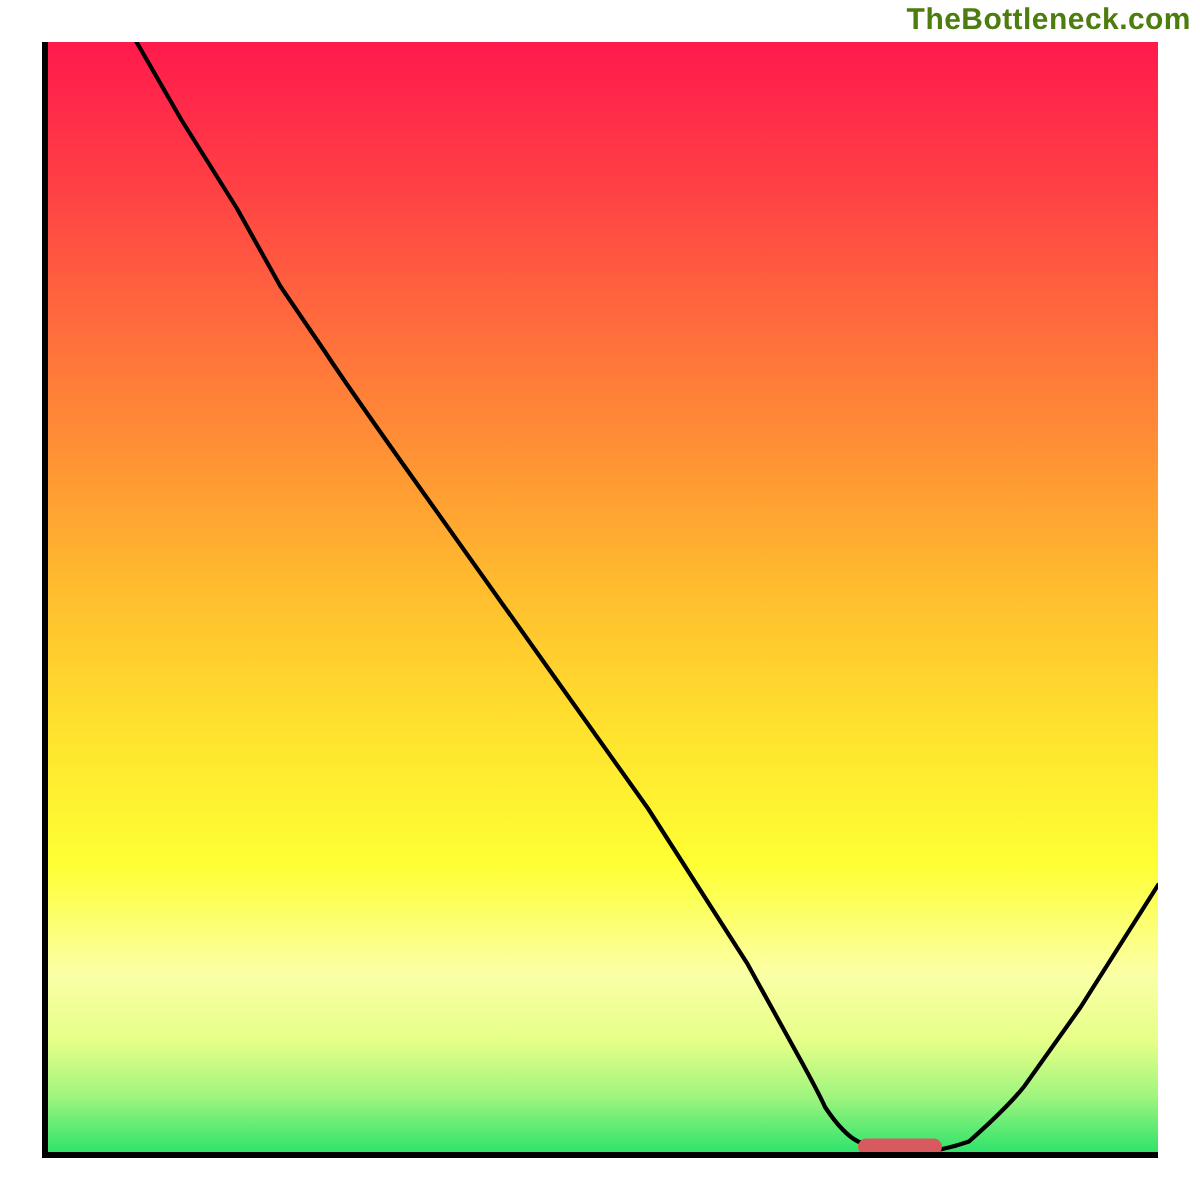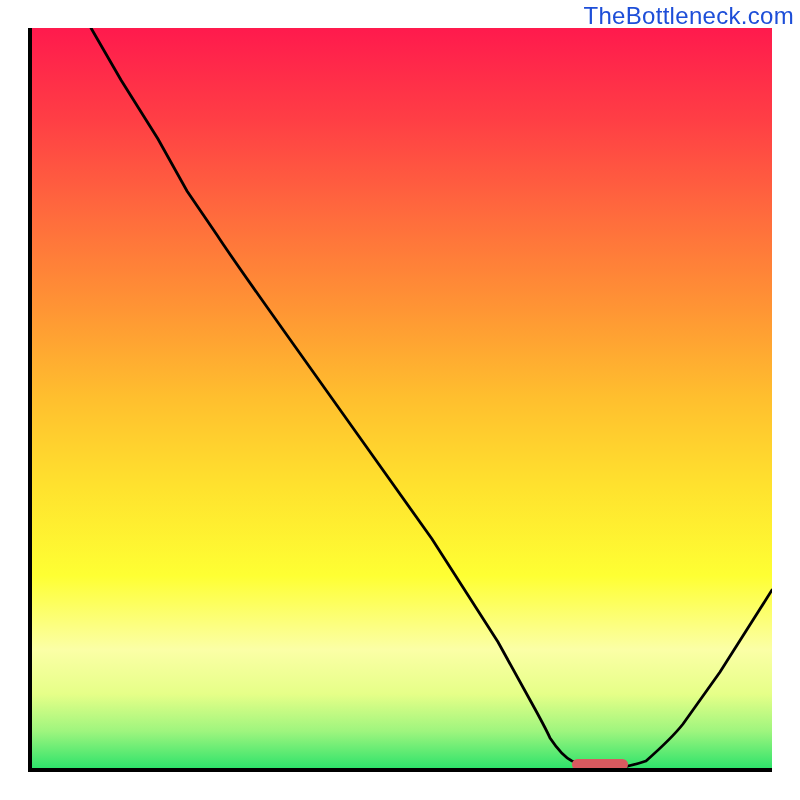--- a/index.html
+++ b/index.html
@@ -12,23 +12,23 @@
   }
   .container {
     position: relative;
     width: 800px;
     height: 800px;
   }
   .watermark {
     position: absolute;
     top: 2px;
     right: 6px;
-    font-size: 24px;
-    font-weight: 400;
-    color: #1d4ed8;
+    font-size: 20px;
+    font-weight: 700;
+    color: #4d7c0f;
     letter-spacing: 0.3px;
   }
   .plot-frame {
     position: absolute;
     left: 28px;
     top: 28px;
     width: 744px;
     height: 744px;
     border-left: 4px solid #000;
     border-bottom: 4px solid #000;

